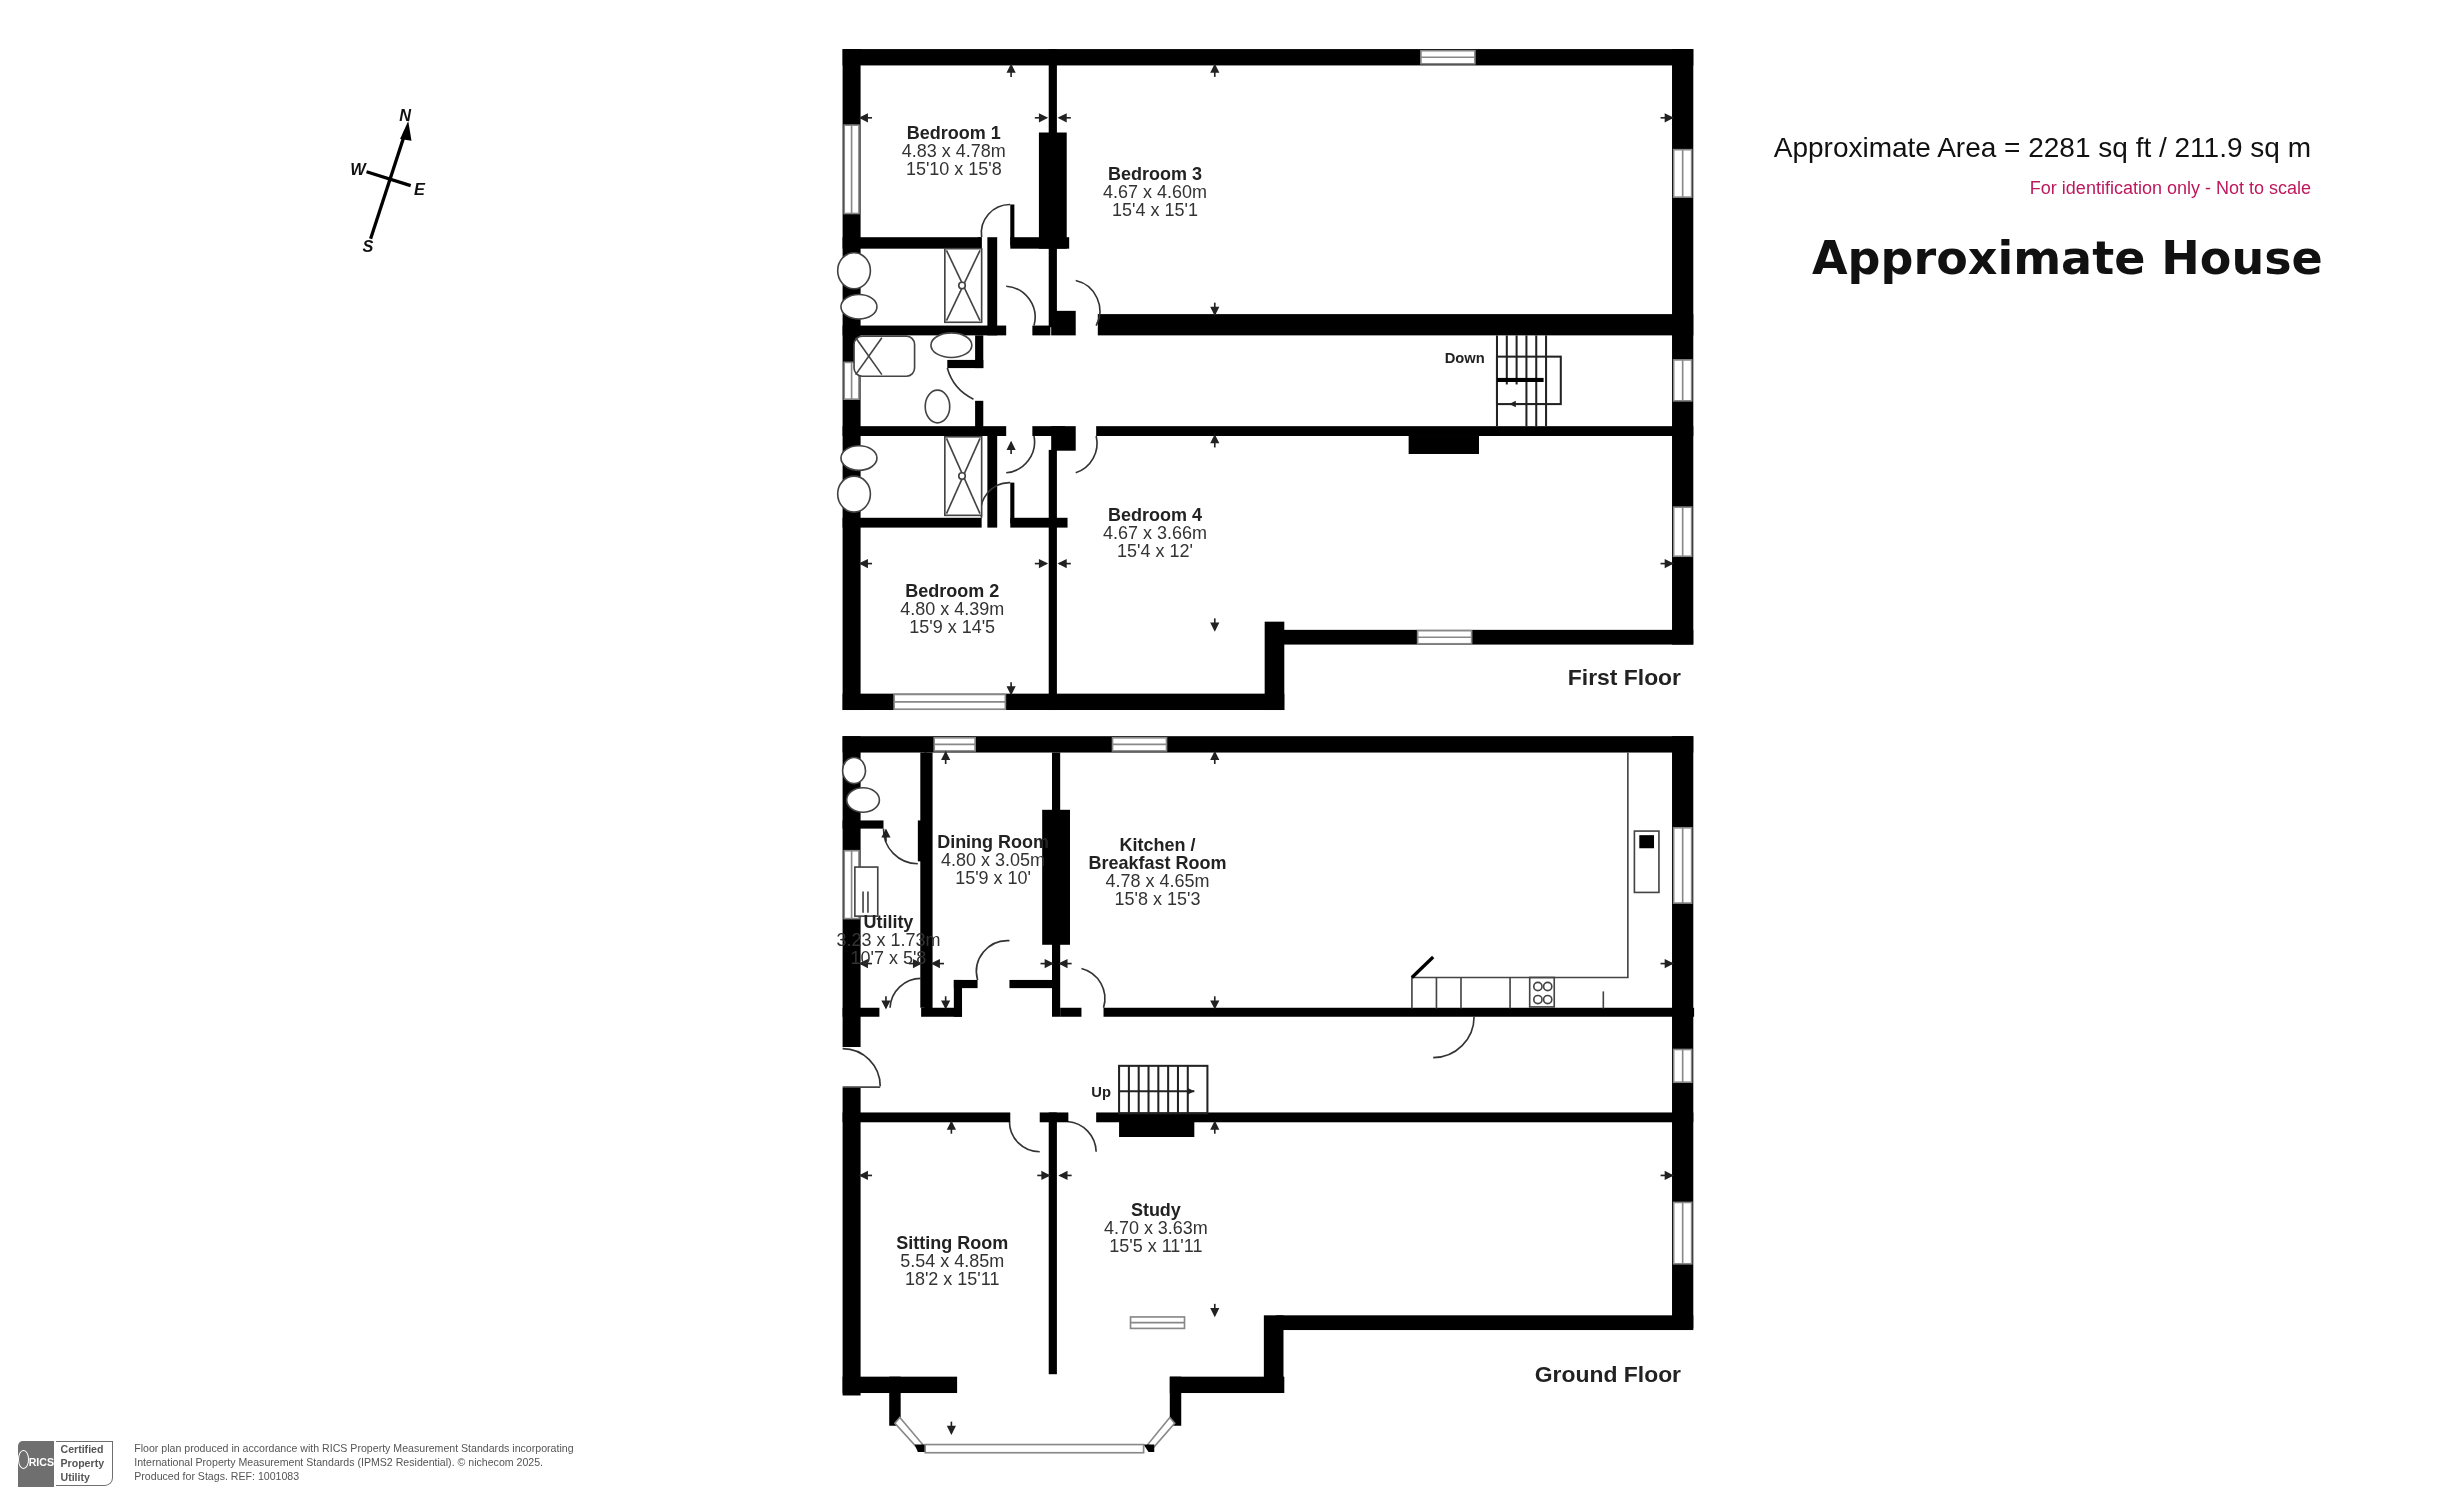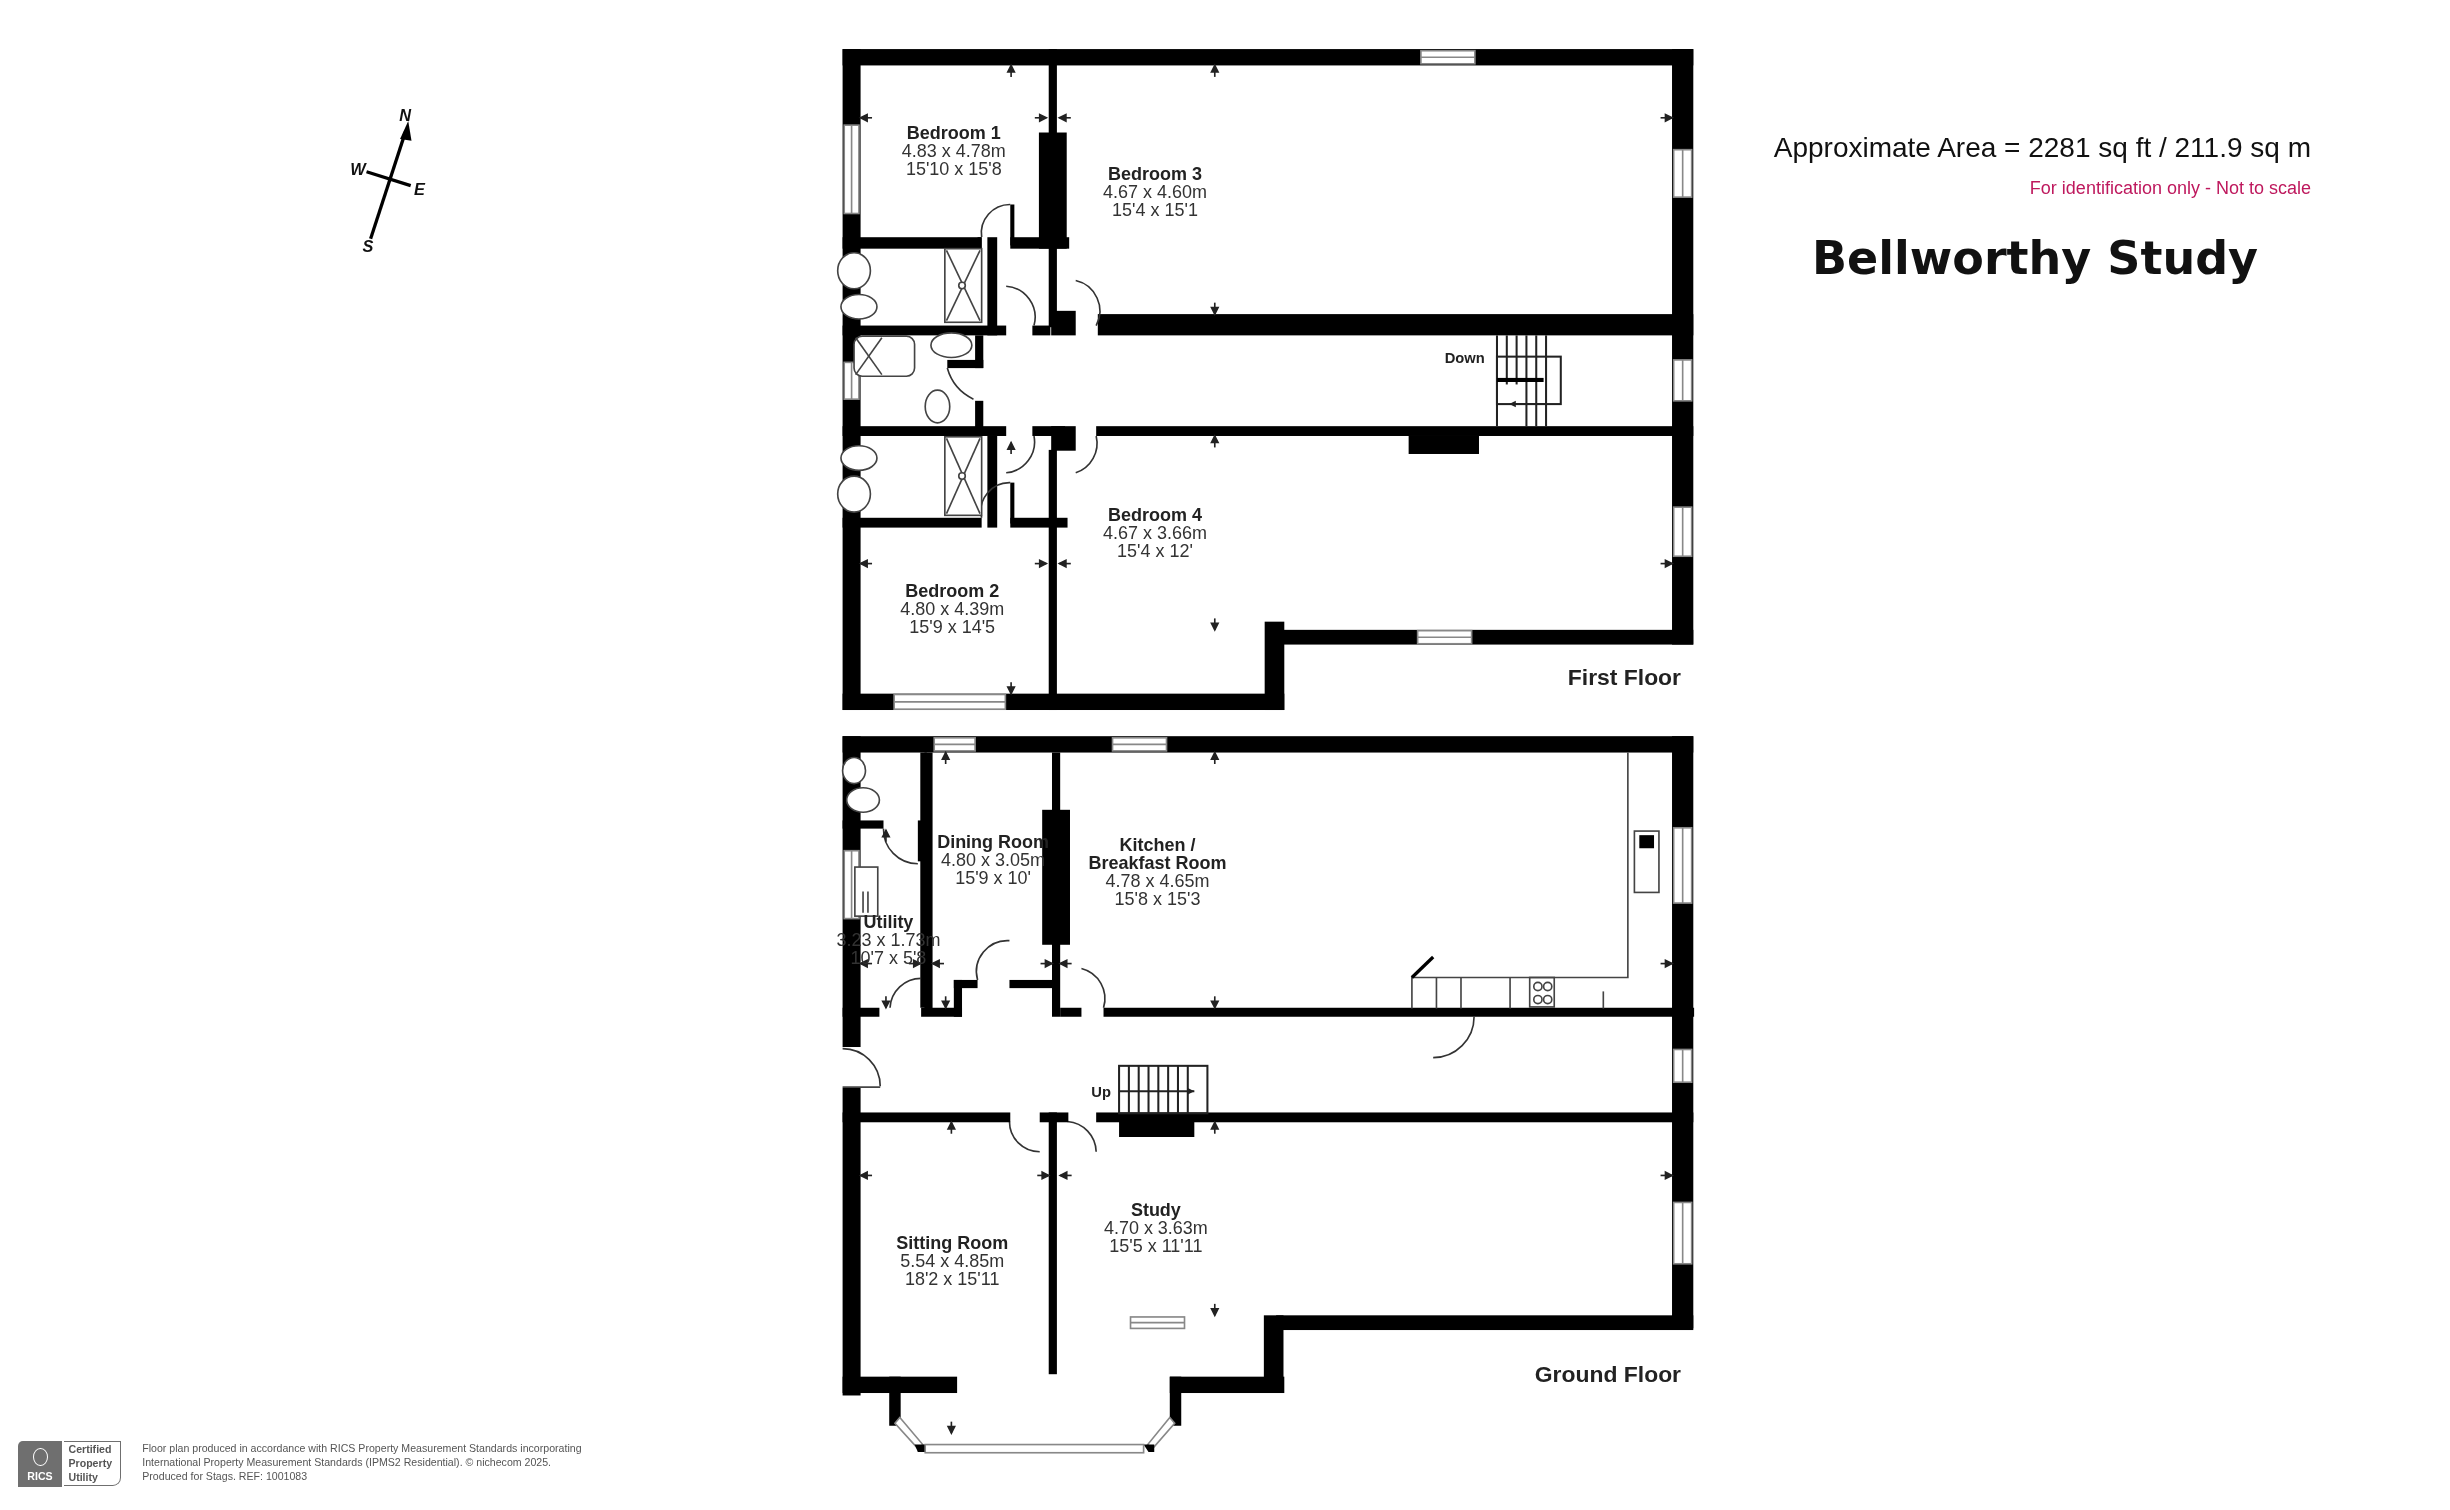--- a/index.html
+++ b/index.html
@@ -18,21 +18,21 @@
   .small-label { font-family: "Liberation Sans", sans-serif; font-weight: bold; font-size: 18px; fill: #222; }
   .compass-text { font-family: "Liberation Sans", sans-serif; font-weight: bold; font-style: italic; font-size: 20px; fill: #111; }
   .arrow { stroke: #222; stroke-width: 2; fill: #222; }
 
   .area { position: absolute; right: 139px; top: 132px; font-size: 28px; color: #111; text-align: center; }
   .ident { position: absolute; right: 139px; top: 178px; font-size: 18px; color: #be185d; text-align: center; }
   .house-title { position: absolute; left: 1812px; top: 231px; font-size: 46px; font-weight: bold; color: #111; font-family: "DejaVu Sans", sans-serif; letter-spacing: 0px; }
 
   .footer { position: absolute; left: 18px; top: 1441px; display: flex; align-items: flex-start; }
   .rics-badge { display: flex; height: 46px; }
-  .rics-logo { width: 44px; height: 46px; background: #6f6f6f; color: #fff; font-weight: bold; font-size: 10.6px; display: flex; flex-direction: column; align-items: center; justify-content: flex-end; padding-bottom: 4.9px; box-sizing: border-box; border-radius: 4.9px 0 0 0; }
+  .rics-logo { width: 36px; height: 46px; background: #6f6f6f; color: #fff; font-weight: bold; font-size: 10.6px; display: flex; flex-direction: row; align-items: center; justify-content: flex-end; padding-bottom: 4.9px; box-sizing: border-box; border-radius: 4.9px 0 0 0; }
   .rics-logo .lion { width: 13px; height: 16.4px; border: 1.6px solid #fff; border-radius: 50%; margin-bottom: 4.1px; }
   .rics-cert { height: 43px; border: 1.6px solid #6f6f6f; border-left: none; border-radius: 0 0 8.2px 0; padding: 0 8.2px 0 4.9px; color: #555; font-weight: bold; font-size: 10.6px; line-height: 14px; display: flex; flex-direction: column; margin-left: 1.6px; }
   .footer-text { margin-left: 21px; font-size: 10.6px; line-height: 14px; color: #555; }
 </style>
 </head>
 <body>
 
 <svg id="plan" viewBox="0 0 2995 1846" xmlns="http://www.w3.org/2000/svg">
 
   <g>
@@ -366,21 +366,21 @@
       <text class="room-name" x="1413" y="1486">Study</text>
       <text class="room-dim" x="1413" y="1508">4.70 x 3.63m</text>
       <text class="room-dim" x="1413" y="1530">15'5 x 11'11</text>
     </g>
     <text class="floor-label" x="2055" y="1690">Ground Floor</text>
   </g>
 </svg>
 
 <div class="area">Approximate Area = 2281 sq ft / 211.9 sq m</div>
 <div class="ident">For identification only - Not to scale</div>
-<div class="house-title">Bellworthy Study</div>
+<div class="house-title">Approximate House</div>
 
 <div class="footer">
   <div class="rics-badge">
     <div class="rics-logo">
       <div class="lion"></div>
       <span>RICS</span>
     </div>
     <div class="rics-cert">
       <span>Certified</span>
       <span>Property</span>

